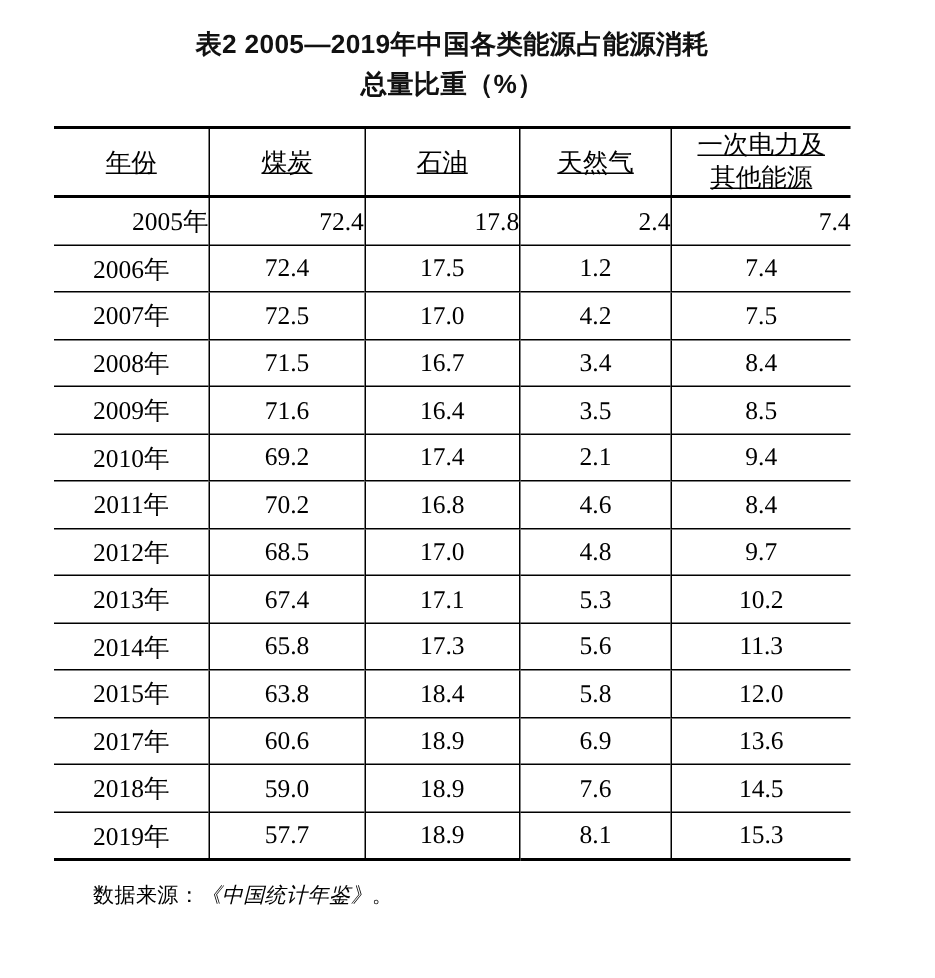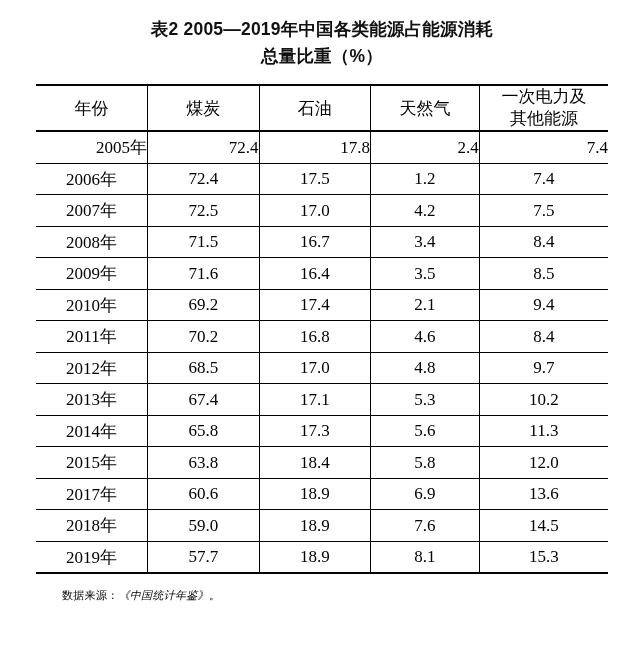--- a/index.html
+++ b/index.html
@@ -11,21 +11,21 @@
     height: 652px;
     background: #ffffff;
     font-family: "Liberation Serif", serif;
     color: #000000;
     overflow: hidden;
   }
   .page {
     width: 623px;
     height: 496px;
     box-sizing: border-box;
-    padding: 10px 15px 0 36px;
+    padding: 10px 56px 0 36px;
     position: relative;
   }
   .title {
     text-align: center;
     font-family: "Liberation Sans", sans-serif;
     font-size: 17.5px;
     line-height: 1.55;
     font-weight: 600;
     letter-spacing: 0.2px;
     margin: 6px 10px 14px 10px;
@@ -60,20 +60,21 @@
     font-weight: 400;
     font-size: 16.5px;
     height: 52px;
     line-height: 1.25;
   }
   .rule-top {
     border-top: 2.2px solid #000;
   }
   .rule-head {
     border-bottom: 2.2px solid #000;
+    text-decoration: underline;
   }
   tbody tr td {
     border-top: 1px solid #000;
   }
   tbody tr:first-child td {
     border-top: none;
     text-align: right;
   }
   .rule-bottom td {
     border-bottom: 2.2px solid #000;
@@ -82,21 +83,21 @@
   .col-coal { width: 19.5%; }
   .col-oil  { width: 19.5%; }
   .col-gas  { width: 19%; }
   .col-other{ width: 22.5%; }
   .hdr-two-line {
     display: block;
     line-height: 1.3;
   }
   .source {
     margin-top: 14px;
-    font-size: 11px;
+    font-size: 14px;
     font-family: "Liberation Serif", serif;
     padding-left: 26px;
     letter-spacing: 0.3px;
   }
   .source .ital {
     font-style: italic;
   }
 </style>
 </head>
 <body>

